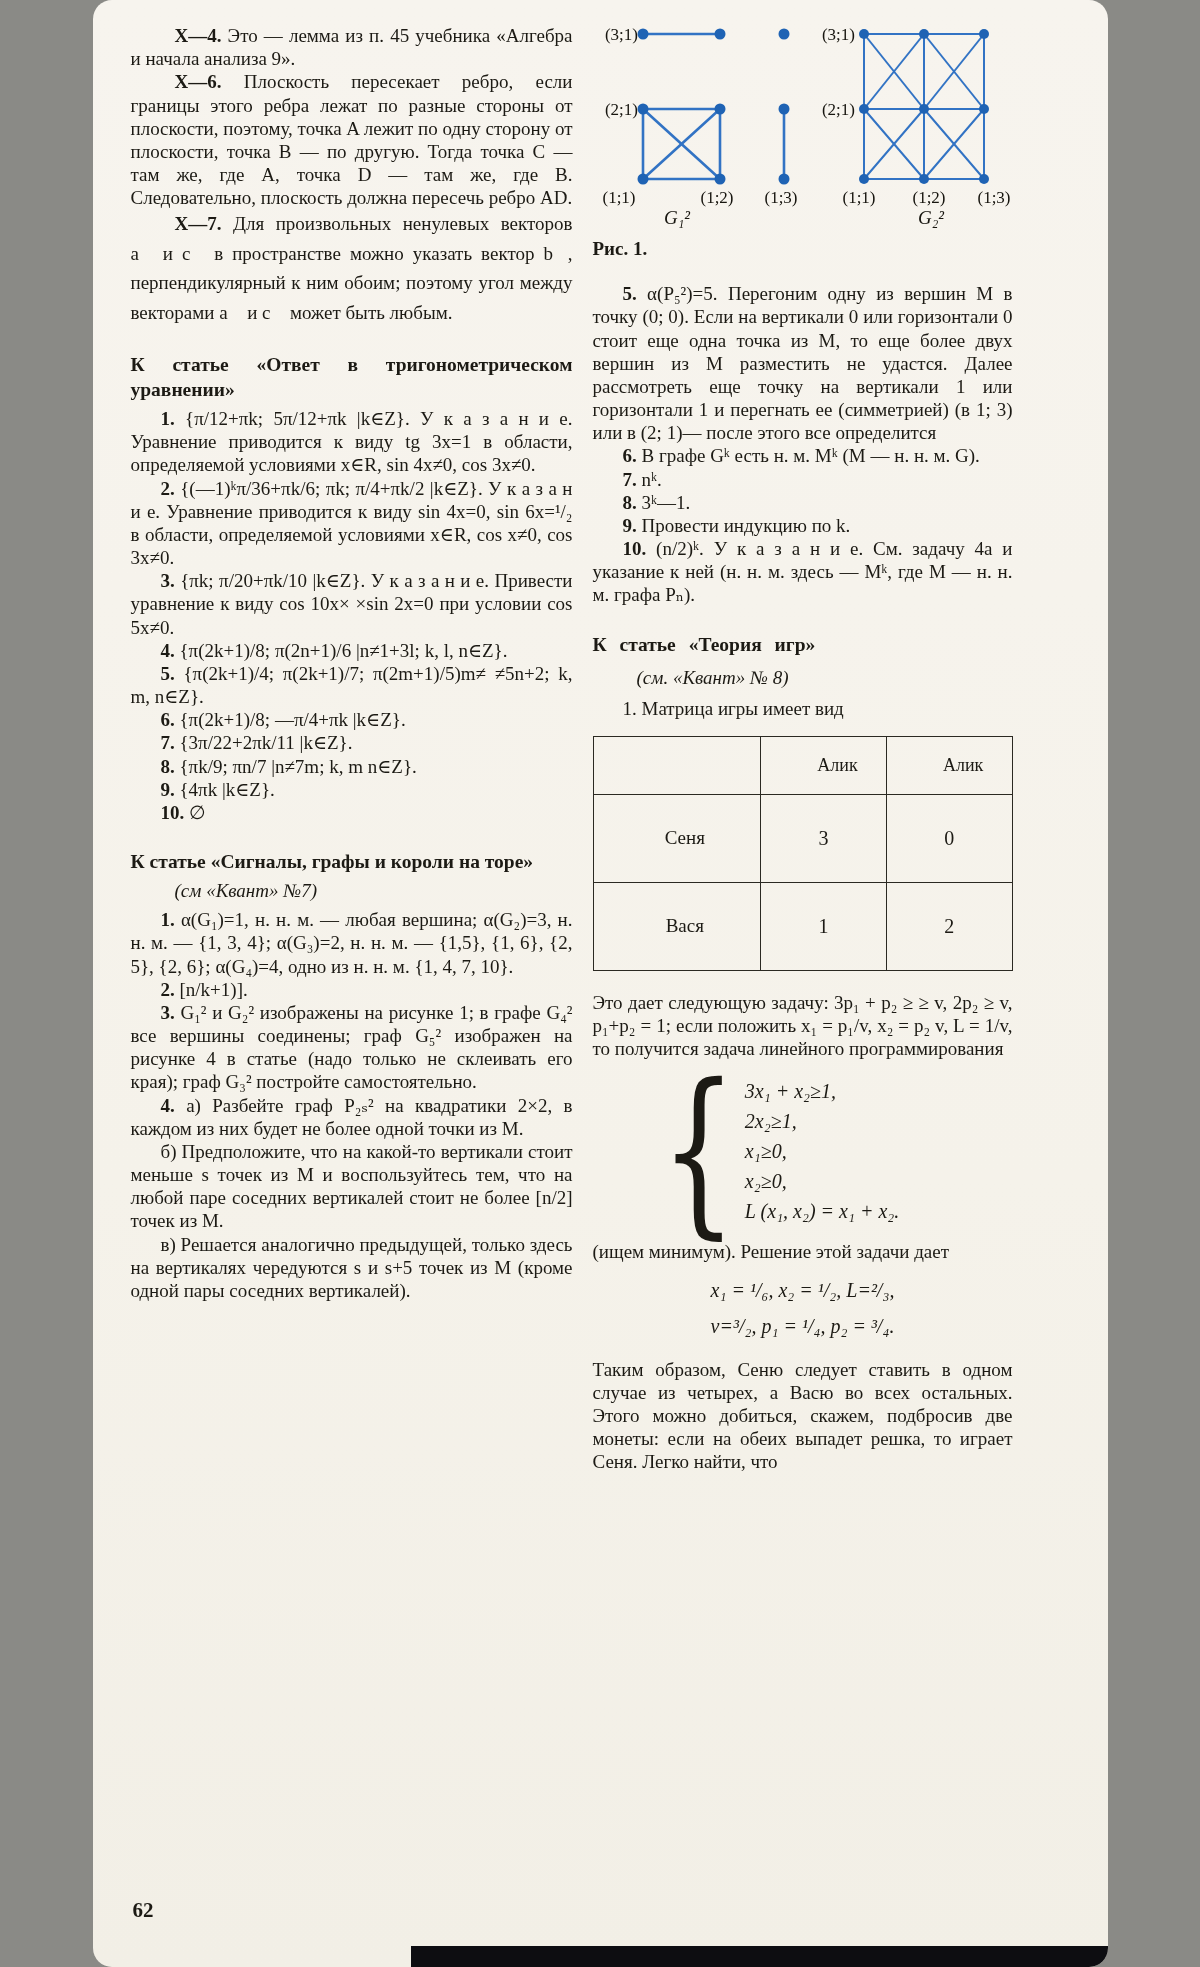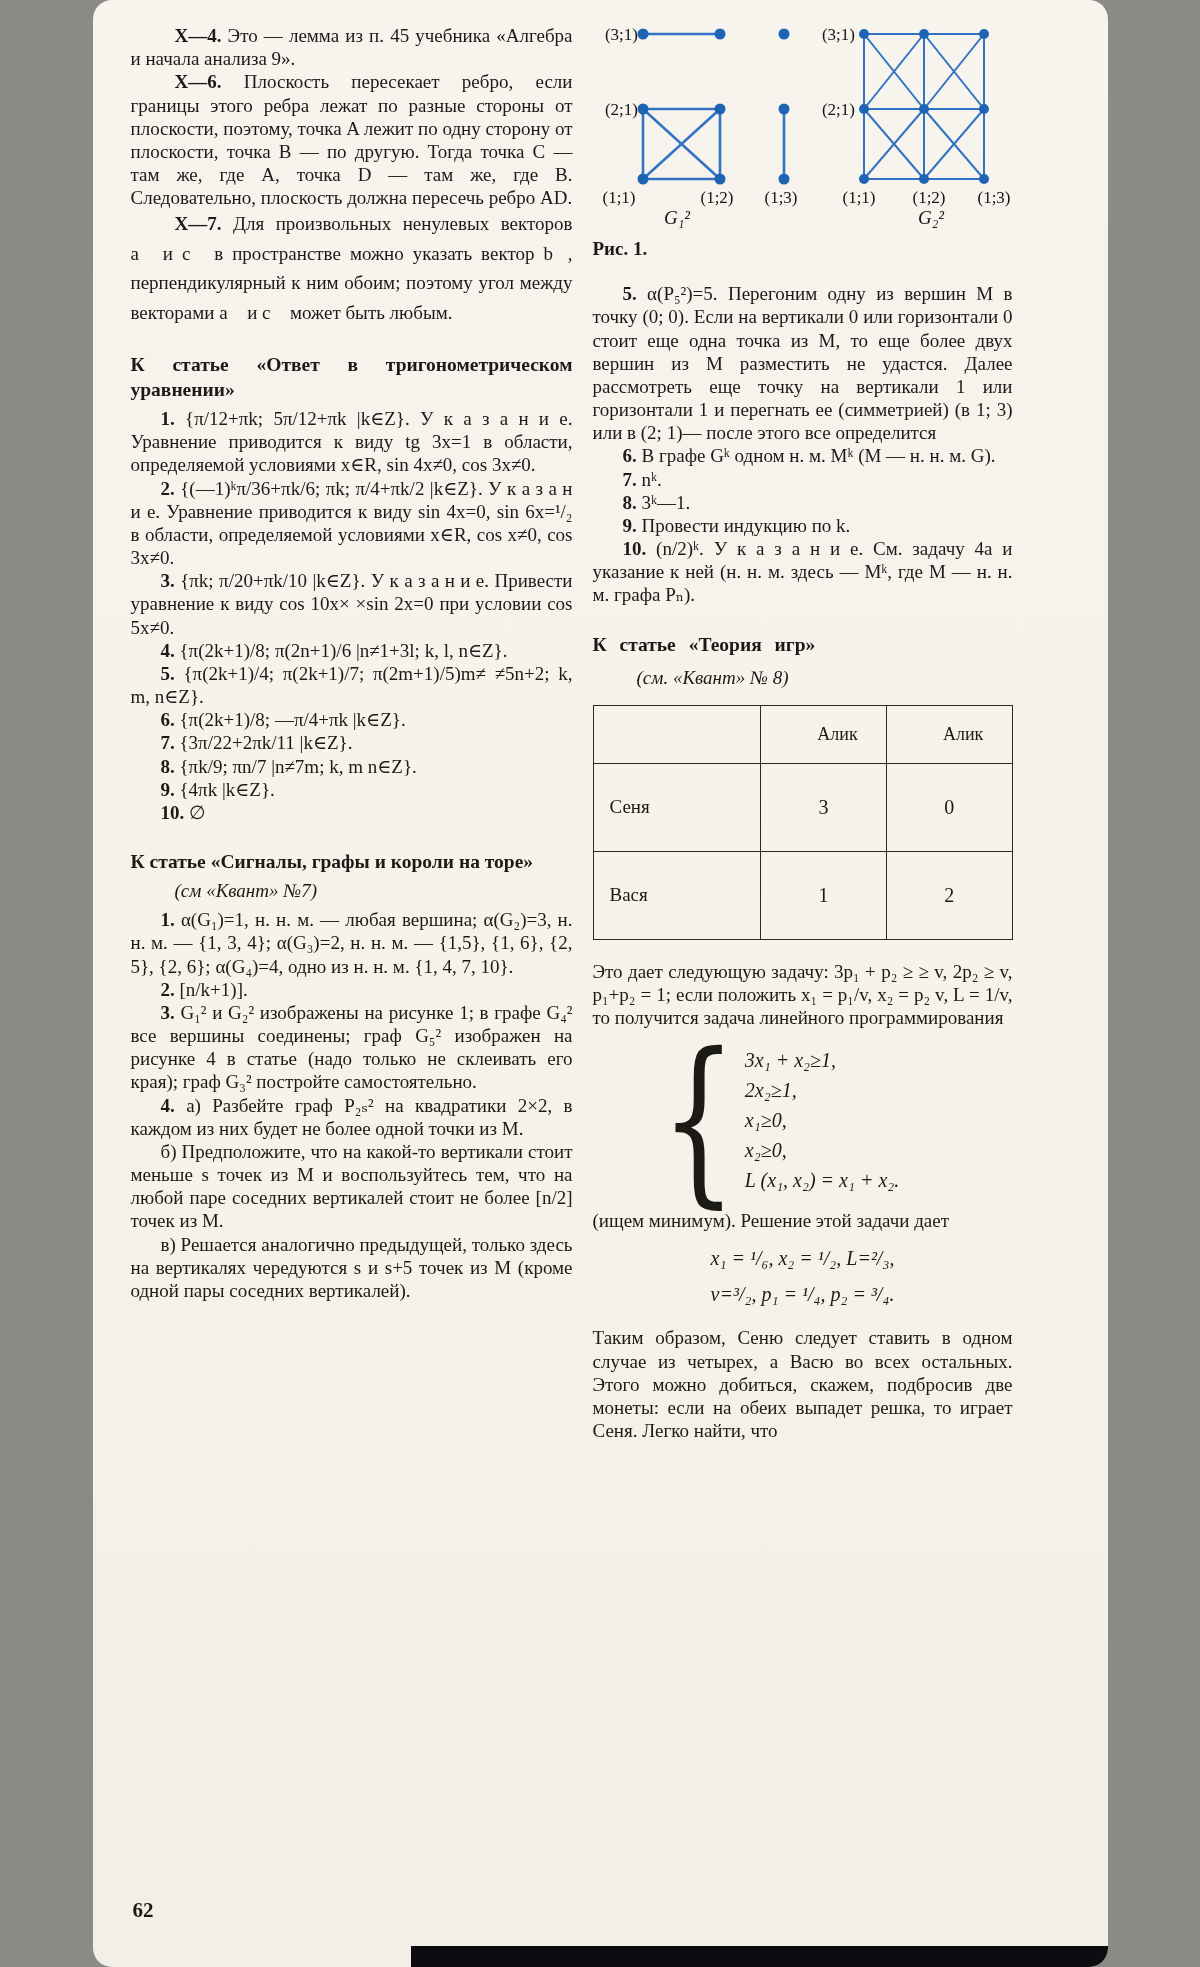--- a/index.html
+++ b/index.html
@@ -29,21 +29,21 @@
   .fig-caption { font-weight:bold; font-size:19px; margin:4px 0 0 0; text-align:left; }
   svg text { font-family:"Liberation Serif","DejaVu Serif",serif; fill:#17150f; }
 
   .first-after-fig { margin-top:22px; }
 
   
   .game-table { width:100%; border-collapse:collapse; margin:16px 0 20px 0; }
   .game-table td { border:1.5px solid #2b2922; font-size:19px; }
   .game-table .head { height:58px; text-align:center; vertical-align:middle; font-size:18px;padding-left:28px; }
   .game-table .corner { width:40%; }
-  .game-table .rowlabel { height:88px; padding-left:16px; vertical-align:middle; }
+  .game-table .rowlabel { height:88px; padding-left:16px; vertical-align:middle;text-align:center; }
   .game-table .val { text-align:center; vertical-align:middle; font-size:20px; }
 
   
   .system { display:flex; align-items:center; margin:16px 0 14px 68px; }
   .brace { display:inline-block; font-size:120px; line-height:1;
            transform:scaleY(1.5); transform-origin:center;
            font-family:"DejaVu Serif","Liberation Serif",serif; }
   .sys-lines { margin-left:8px; }
   .sys-line { font-style:italic; font-size:20px; line-height:1.5; text-align:left; }
 
@@ -162,28 +162,29 @@
           <text x="266" y="189" text-anchor="middle">(1;1)</text>
           <text x="336" y="189" text-anchor="middle">(1;2)</text>
           <text x="401" y="189" text-anchor="middle">(1;3)</text>
           <text x="338" y="210" text-anchor="middle" font-style="italic" font-size="19">G₂²</text>
         </g>
       </svg>
       <p class="fig-caption">Рис. 1.</p>
     </div>
 
     <p class="item first-after-fig"><span class="b">5.</span> <span>α(P₅²)=5. Перегоним одну из вершин M в точку (0; 0). Если на вертикали 0 или горизонтали 0 стоит еще одна точка из M, то еще более двух вершин из M разместить не удастся. Далее рассмотреть еще точку на вертикали 1 или горизонтали 1 и перегнать ее (симметрией) (в 1; 3) или в (2; 1)— после этого все определится</span></p>
-    <p class="item"><span class="b">6.</span> <span>В графе Gᵏ одном н. м. Mᵏ (M — н. н. м. G).</span></p>
+    <p class="item"><span class="b">6.</span> <span>В графе Gᵏ есть н. м. Mᵏ (M — н. н. м. G).</span></p>
     <p class="item"><span class="b">7.</span> <span>nᵏ.</span></p>
     <p class="item"><span class="b">8.</span> <span>3ᵏ—1.</span></p>
     <p class="item"><span class="b">9.</span> <span>Провести индукцию по k.</span></p>
     <p class="item"><span class="b">10.</span> <span>(n/2)ᵏ. У к а з а н и е. См. задачу 4а и указание к ней (н. н. м. здесь — Mᵏ, где M — н. н. м. графа Pₙ).</span></p>
 
     <p class="sec-heading" style="word-spacing:8px;">К статье «Теория игр»</p>
     <p class="subtitle mt8">(см. «Квант» № 8)</p>
+    <p class="item mt8">1. Матрица игры имеет вид</p>
 
     <table class="game-table">
       <tbody>
           <tr>
         <td class="corner"></td>
         <td class="head">Алик</td>
         <td class="head">Алик</td>
       </tr>
       <tr>
         <td class="rowlabel">Сеня</td>

